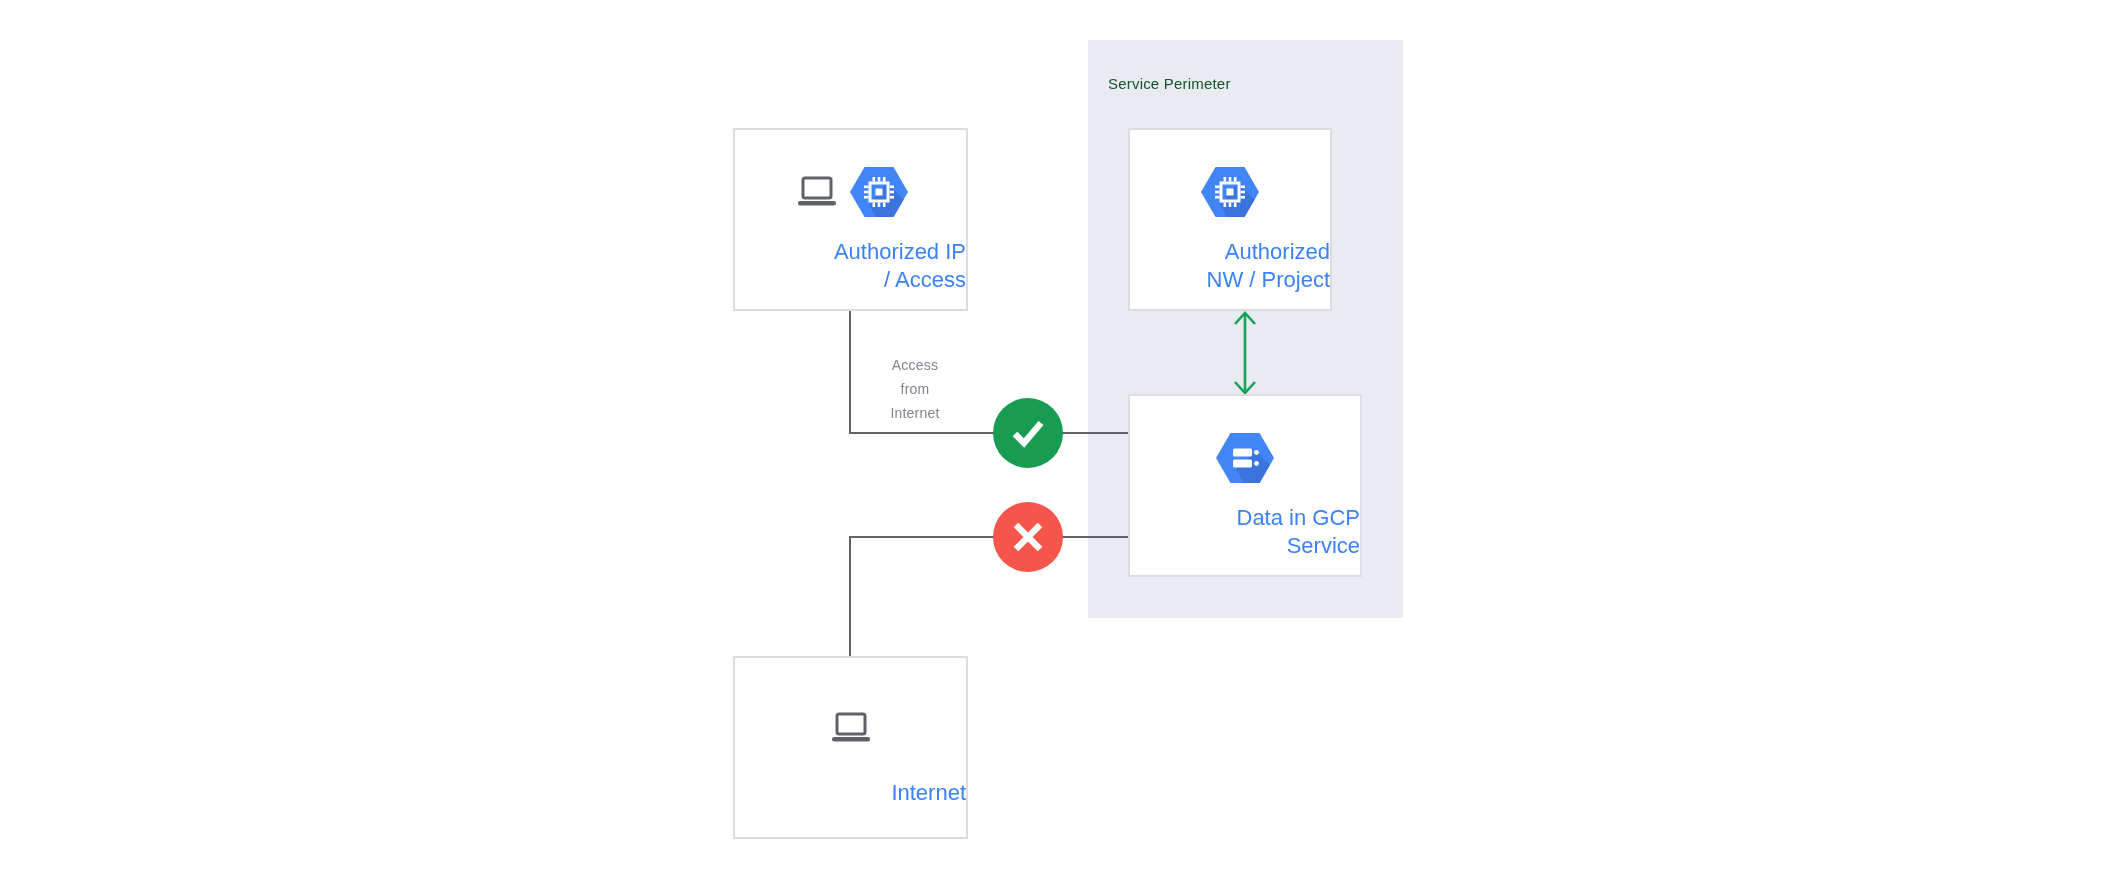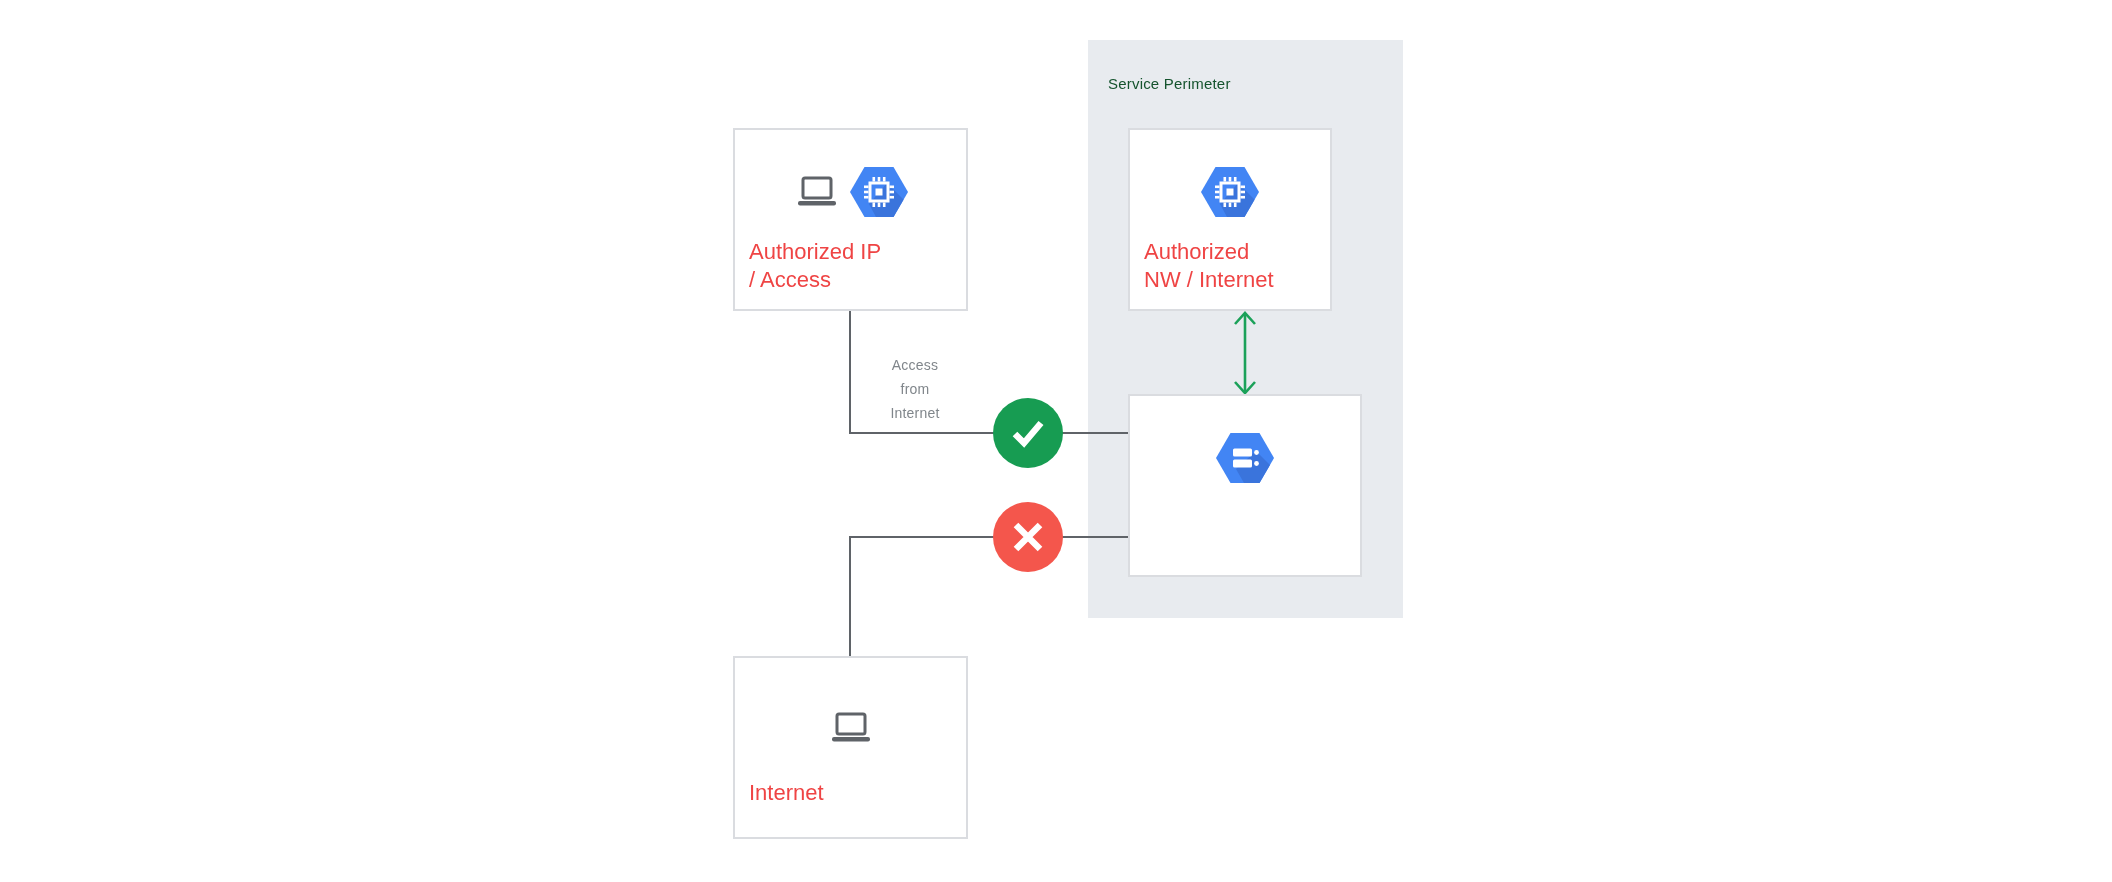--- a/index.html
+++ b/index.html
@@ -44,24 +44,24 @@
   .node-icons {
     height: 50px;
     margin-top: 37px;
     display: flex;
     align-items: center;
     justify-content: center;
     gap: 10px;
   }
   .node-label {
     margin-top: 21px;
-    text-align: left;
+    text-align: right;
     font-size: 22px;
     line-height: 28px;
-    color: #ef4444;
+    color: #3b82f6;
     padding-left: 14px;
   }
 
   
   .conn { position: absolute; background: #5f6368; }
   .conn-v-allowed { left: 849px; top: 311px; width: 2px; height: 122px; }
   .conn-h-allowed { left: 849px; top: 432px; width: 280px; height: 2px; }
   .conn-h-denied  { left: 849px; top: 536px; width: 280px; height: 2px; }
   .conn-v-denied  { left: 849px; top: 536px; width: 2px; height: 121px; }
 
@@ -173,21 +173,21 @@
               <rect x="14" y="28.9" width="4.5" height="2.6"></rect>
             <rect x="39.5" y="18.5" width="4.5" height="2.6"></rect>
               <rect x="39.5" y="23.7" width="4.5" height="2.6"></rect>
               <rect x="39.5" y="28.9" width="4.5" height="2.6"></rect>
           </g>
         </g>
       </svg>
     </div>
     <div class="node-label">
       <div>Authorized</div>
-      <div>NW / Internet</div>
+      <div>NW / Project</div>
     </div>
   </div>
 
   <div class="node node-data-gcp">
     <div class="node-icons">
       <svg width="58" height="50" viewBox="0 0 58 50">
         <defs>
             <clipPath id="hexC">
               <polygon points="0,25 14.5,0 43.5,0 58,25 43.5,50 14.5,50"></polygon>
             </clipPath>
@@ -195,20 +195,24 @@
         <polygon points="0,25 14.5,0 43.5,0 58,25 43.5,50 14.5,50" fill="#4285f4"></polygon>
         <polygon points="40,18 58,36 58,50 28,50 20,36" fill="#3a74dc" clip-path="url(#hexC)"></polygon>
         <g fill="#ffffff">
           <rect x="17" y="15.5" width="19" height="8" rx="1.5"></rect>
           <circle cx="40.5" cy="19.5" r="2.4"></circle>
           <rect x="17" y="26.5" width="19" height="8" rx="1.5"></rect>
           <circle cx="40.5" cy="30.5" r="2.4"></circle>
         </g>
       </svg>
     </div>
+    <div class="node-label">
+      <div>Data in GCP</div>
+      <div>Service</div>
+    </div>
   </div>
 
   <div class="node node-internet">
     <div class="node-icons" style="margin-top:45px;">
       <svg width="46" height="34" viewBox="0 0 46 34">
         <rect x="9" y="3" width="28" height="20" rx="2" fill="none" stroke="#5f6368" stroke-width="3"></rect>
         <rect x="4" y="26" width="38" height="4.5" rx="2" fill="#5f6368"></rect>
       </svg>
     </div>
     <div class="node-label" style="margin-top:26px;">

